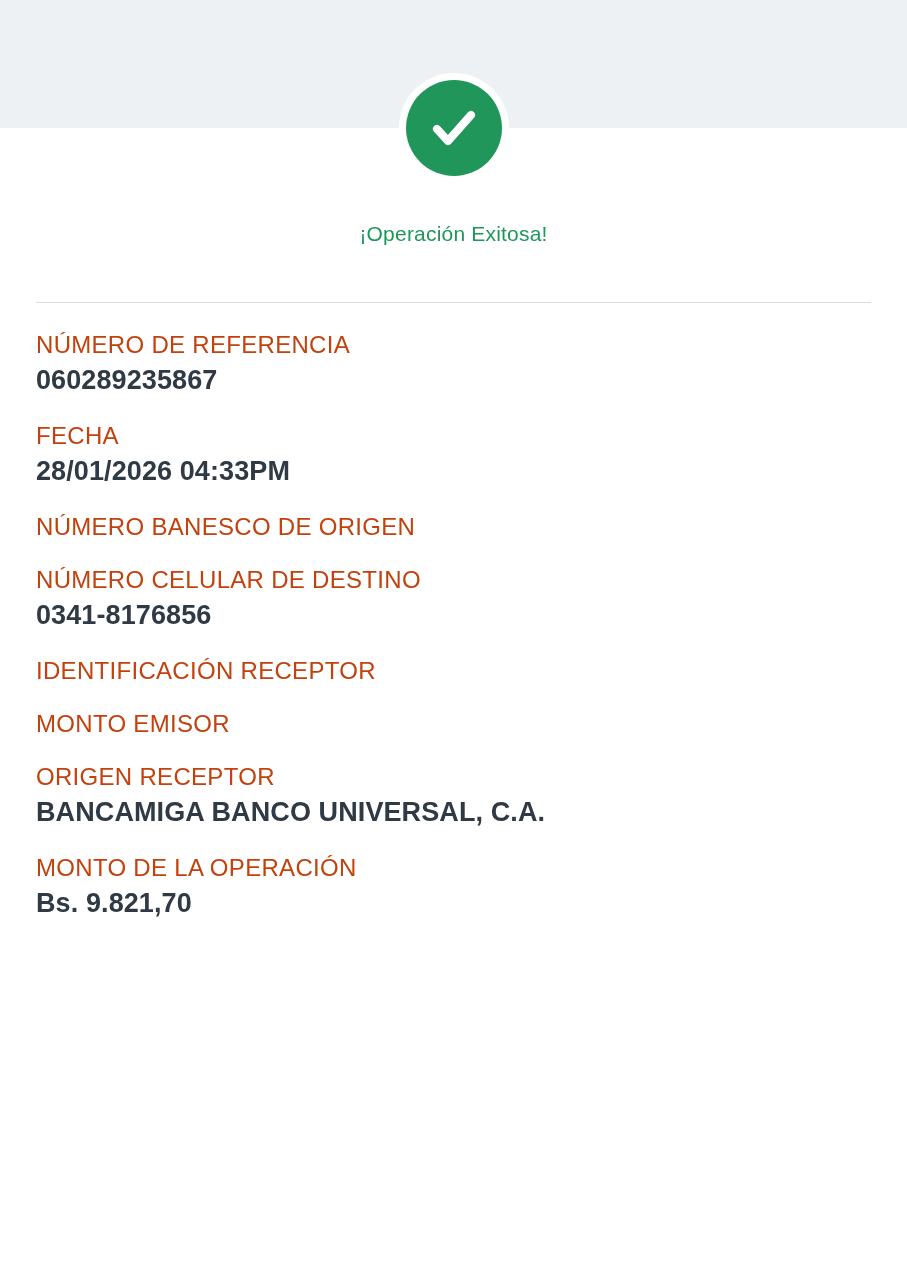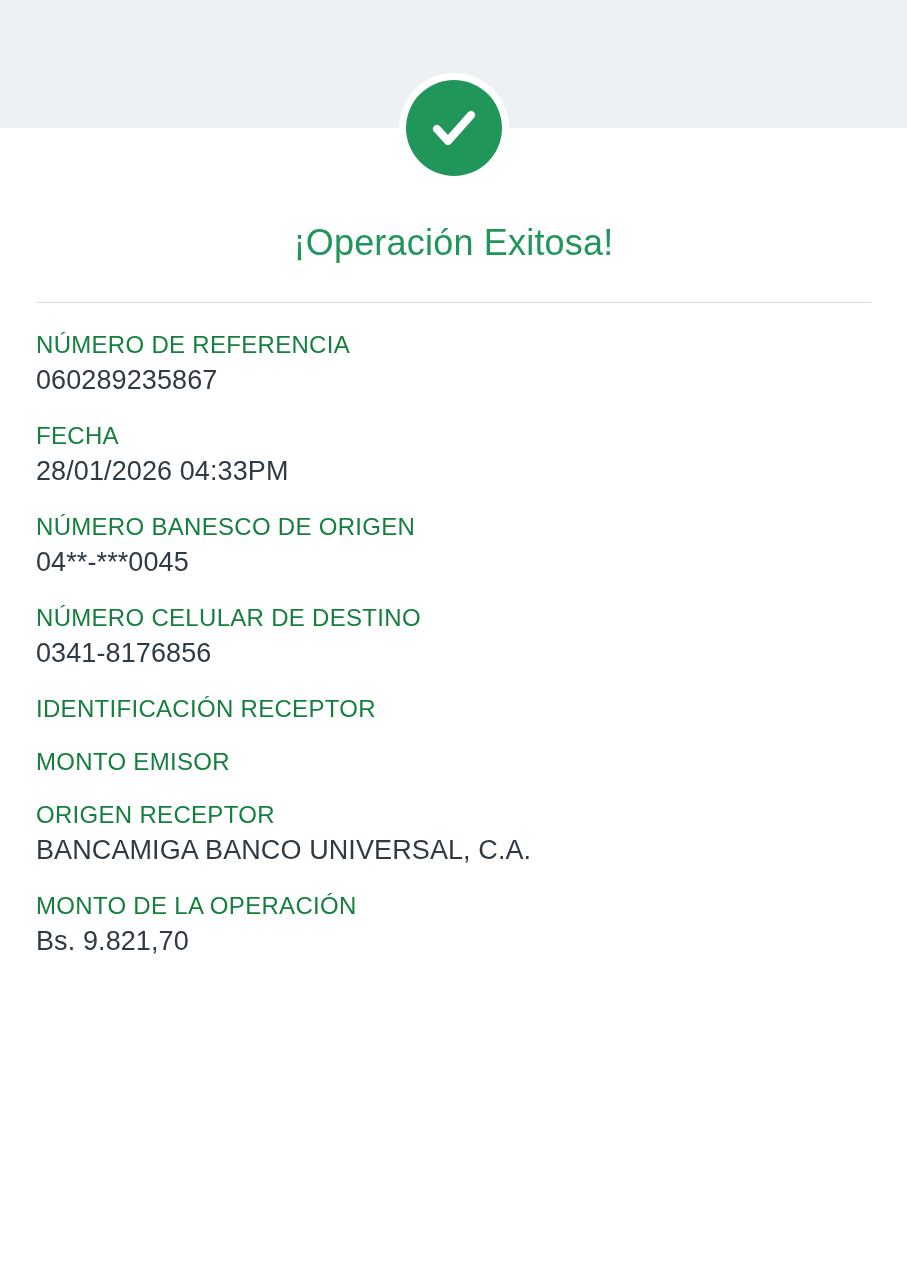--- a/index.html
+++ b/index.html
@@ -53,21 +53,21 @@
   .check-circle svg {
     display: block;
   }
   .success-title {
     position: absolute;
     top: 222px;
     left: 0;
     width: 907px;
     text-align: center;
     color: #21965a;
-    font-size: 36px;
+    font-size: 21px;
     font-weight: 400;
     letter-spacing: 0.2px;
   }
   .divider {
     position: absolute;
     top: 302px;
     left: 36px;
     width: 835px;
     height: 1px;
     background: #d9dde1;
@@ -75,30 +75,30 @@
   .fields {
     position: absolute;
     top: 330px;
     left: 36px;
     width: 840px;
   }
   .field {
     margin-bottom: 23px;
   }
   .field-label {
-    color: #15803d;
+    color: #c2410c;
     font-size: 24px;
     font-weight: 400;
     letter-spacing: 0.3px;
     line-height: 1.25;
   }
   .field-value {
     color: #2f3a45;
     font-size: 27px;
-    font-weight: normal;
+    font-weight: bold;
     letter-spacing: 0.1px;
     line-height: 1.3;
     margin-top: 3px;
   }
 </style>
 </head>
 <body>
 
 <div class="page">
 
@@ -123,21 +123,20 @@
       <div class="field-value">060289235867</div>
     </div>
 
     <div class="field">
       <div class="field-label">FECHA</div>
       <div class="field-value">28/01/2026 04:33PM</div>
     </div>
 
     <div class="field">
       <div class="field-label">NÚMERO BANESCO DE ORIGEN</div>
-      <div class="field-value">04**-***0045</div>
     </div>
 
     <div class="field">
       <div class="field-label">NÚMERO CELULAR DE DESTINO</div>
       <div class="field-value">0341-8176856</div>
     </div>
 
     <div class="field">
       <div class="field-label">IDENTIFICACIÓN RECEPTOR</div>
     </div>

